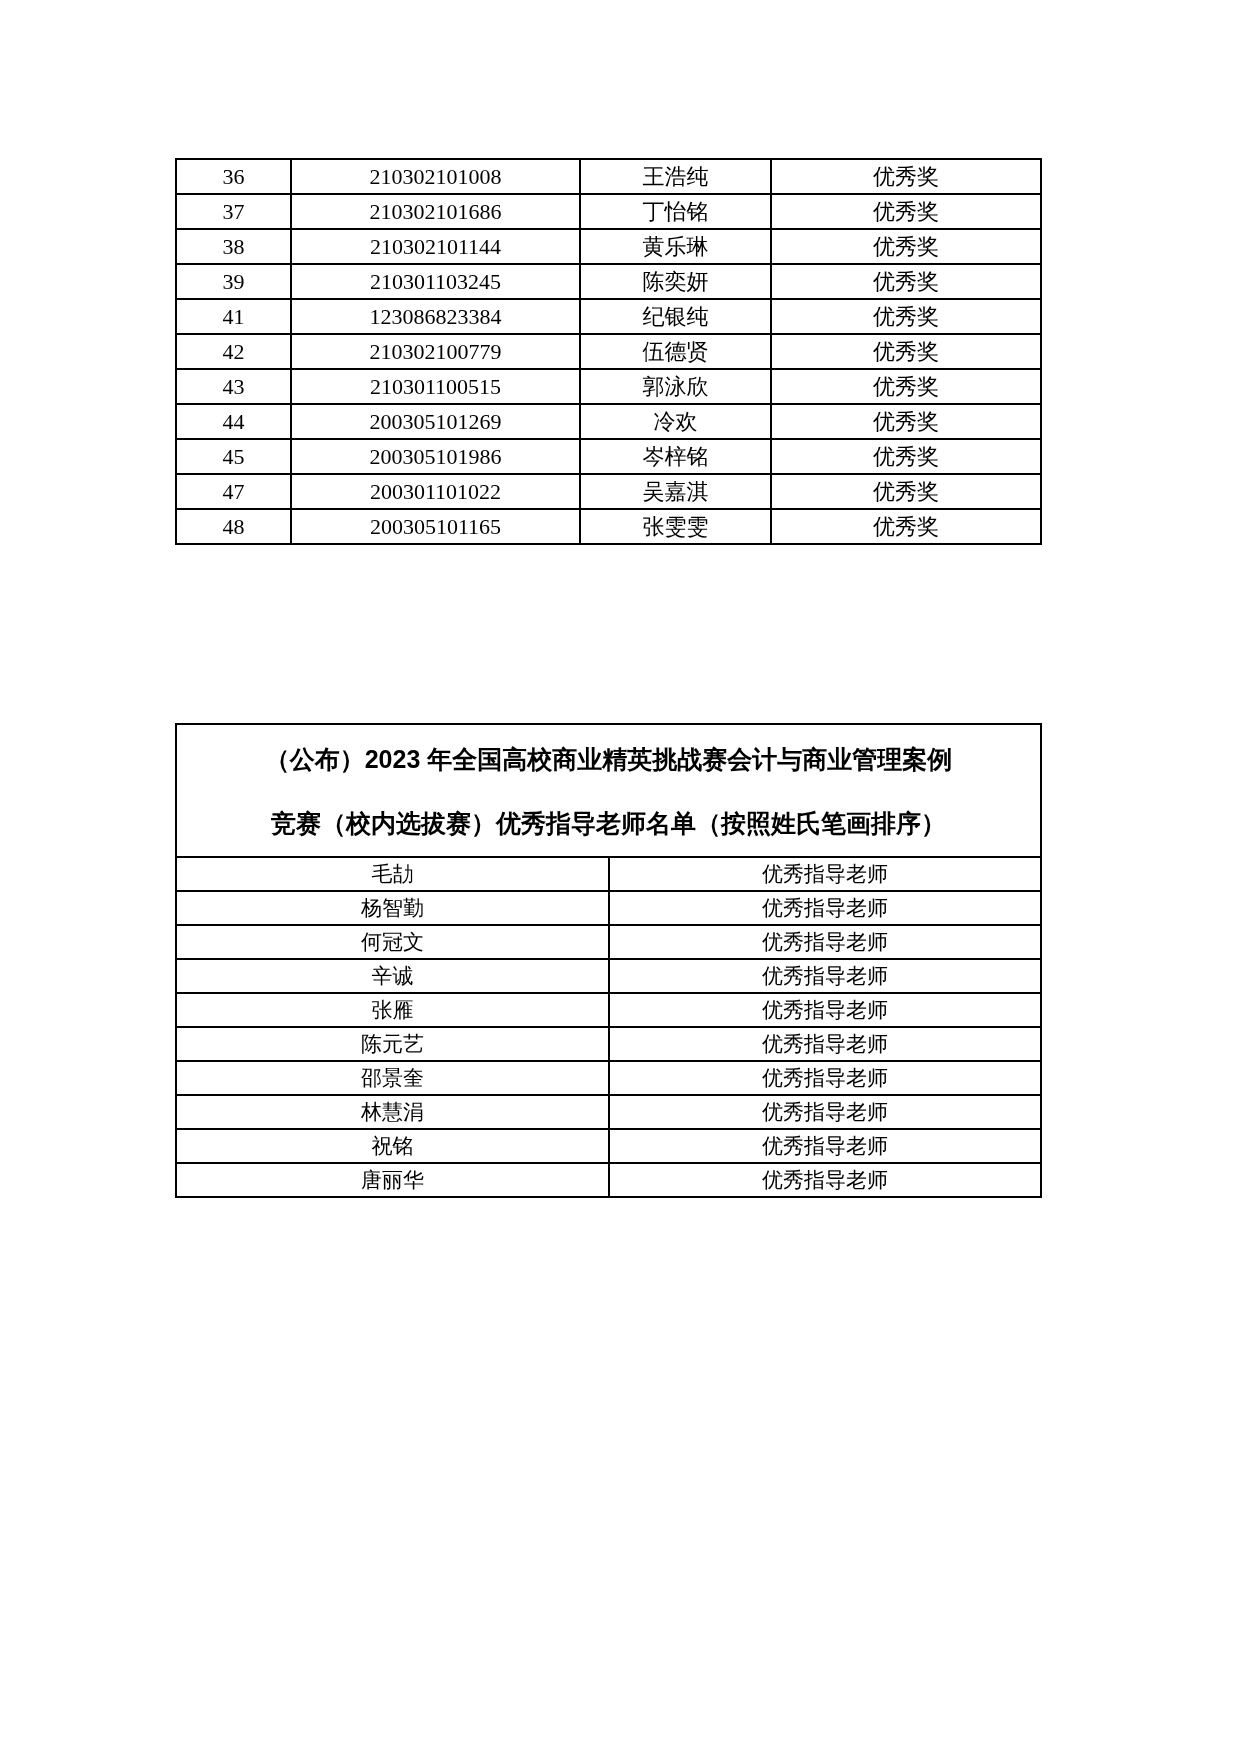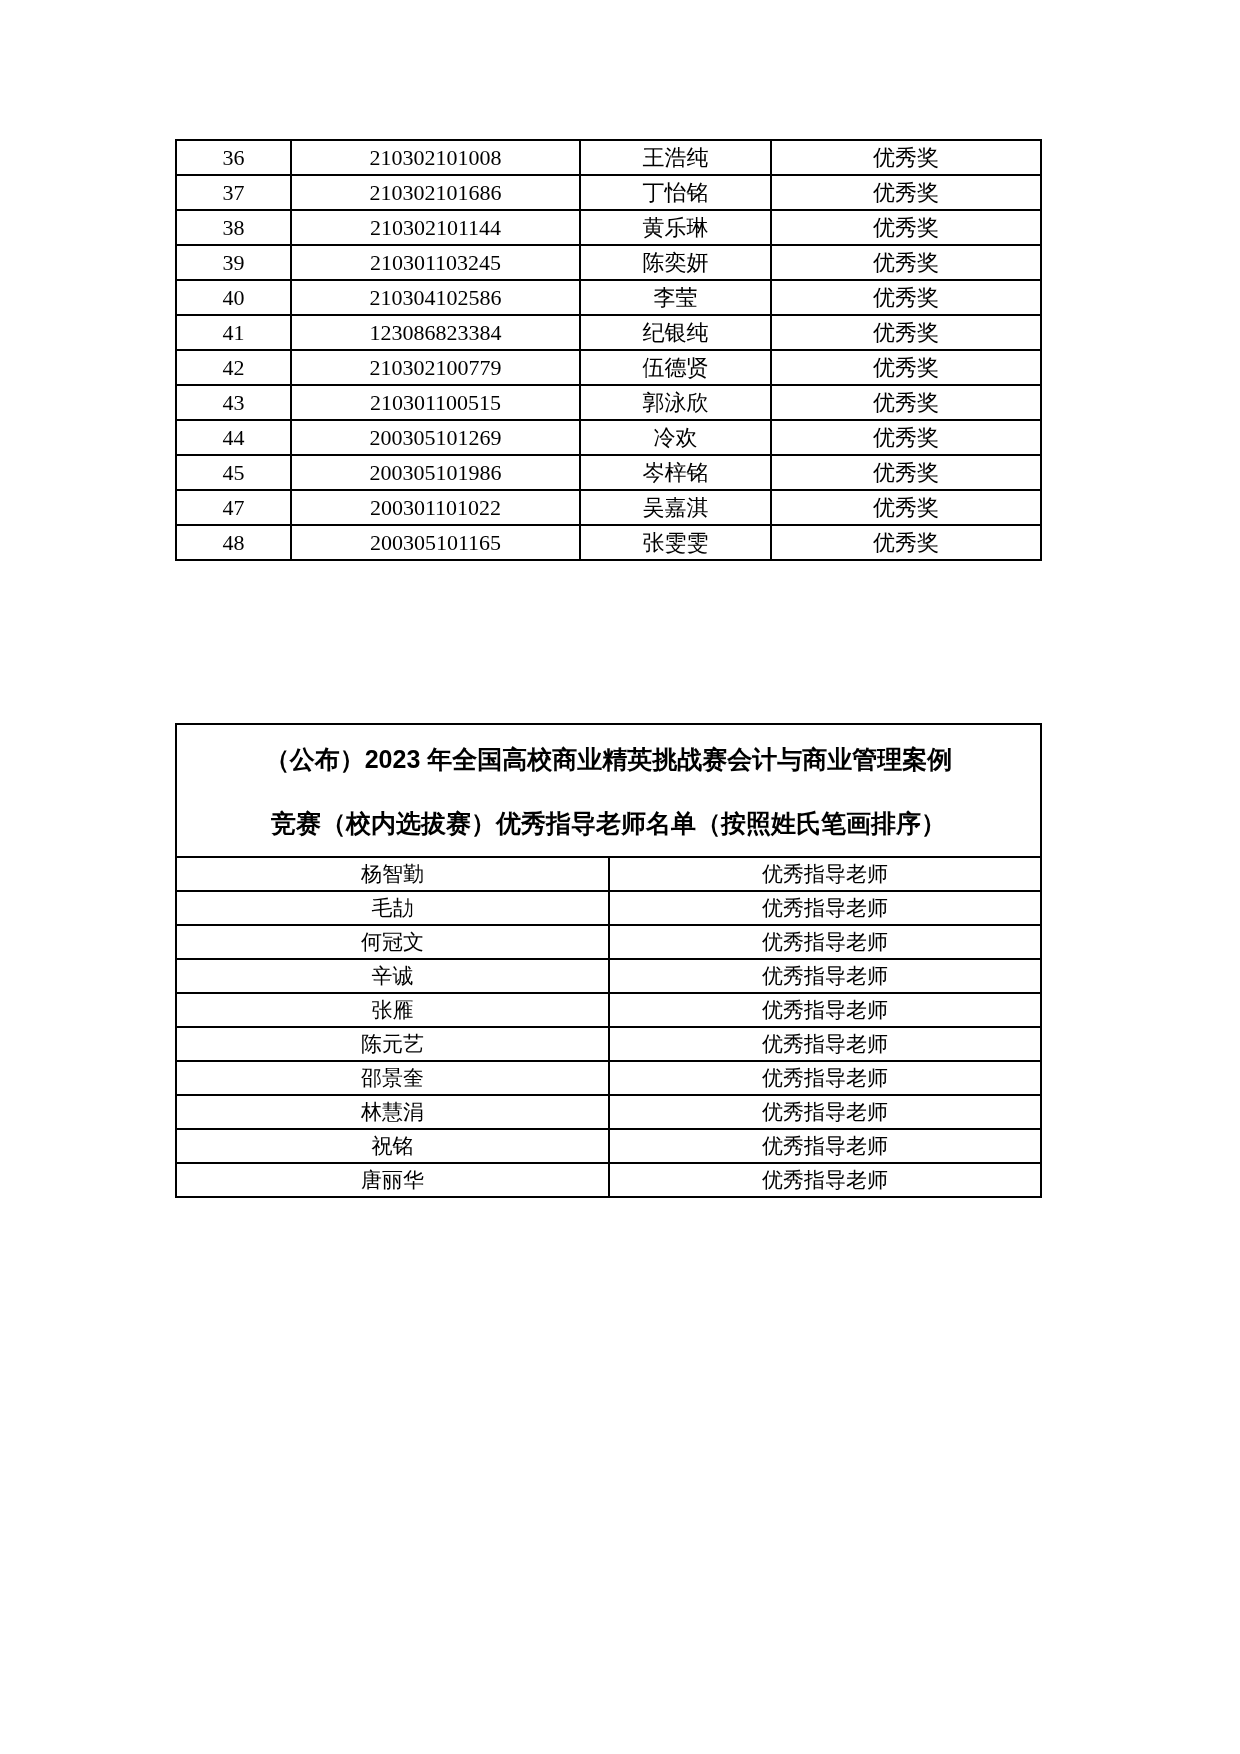--- a/index.html
+++ b/index.html
@@ -26,21 +26,21 @@
     text-align: center;
     vertical-align: middle;
     padding: 0;
     overflow: hidden;
     white-space: nowrap;
   }
 
   
   .award-table {
     left: 175px;
-    top: 139px;
+    top: 158px;
     width: 865px;
   }
   .award-table td {
     height: 33px;           
     font-size: 22px;
     line-height: 33px;
   }
   .award-table col.c-no  { width: 115px; }
   .award-table col.c-id  { width: 289px; }
   .award-table col.c-nm  { width: 191px; }
@@ -100,26 +100,20 @@
         <tr>
           <td>38</td>
           <td>210302101144</td>
           <td>黄乐琳</td>
           <td>优秀奖</td>
         </tr>
         <tr>
           <td>39</td>
           <td>210301103245</td>
           <td>陈奕妍</td>
-          <td>优秀奖</td>
-        </tr>
-        <tr>
-          <td>40</td>
-          <td>210304102586</td>
-          <td>李莹</td>
           <td>优秀奖</td>
         </tr>
         <tr>
           <td>41</td>
           <td>123086823384</td>
           <td>纪银纯</td>
           <td>优秀奖</td>
         </tr>
         <tr>
           <td>42</td>
@@ -168,25 +162,25 @@
     <thead>
       <tr>
         <th class="title-cell" colspan="2">
           <span class="title-line">（公布）2023 年全国高校商业精英挑战赛会计与商业管理案例</span>
           <span class="title-line">竞赛（校内选拔赛）优秀指导老师名单（按照姓氏笔画排序）</span>
         </th>
       </tr>
     </thead>
     <tbody>
         <tr>
+          <td>毛劼</td>
+          <td>优秀指导老师</td>
+        </tr>
+        <tr>
           <td>杨智勤</td>
-          <td>优秀指导老师</td>
-        </tr>
-        <tr>
-          <td>毛劼</td>
           <td>优秀指导老师</td>
         </tr>
         <tr>
           <td>何冠文</td>
           <td>优秀指导老师</td>
         </tr>
         <tr>
           <td>辛诚</td>
           <td>优秀指导老师</td>
         </tr>

